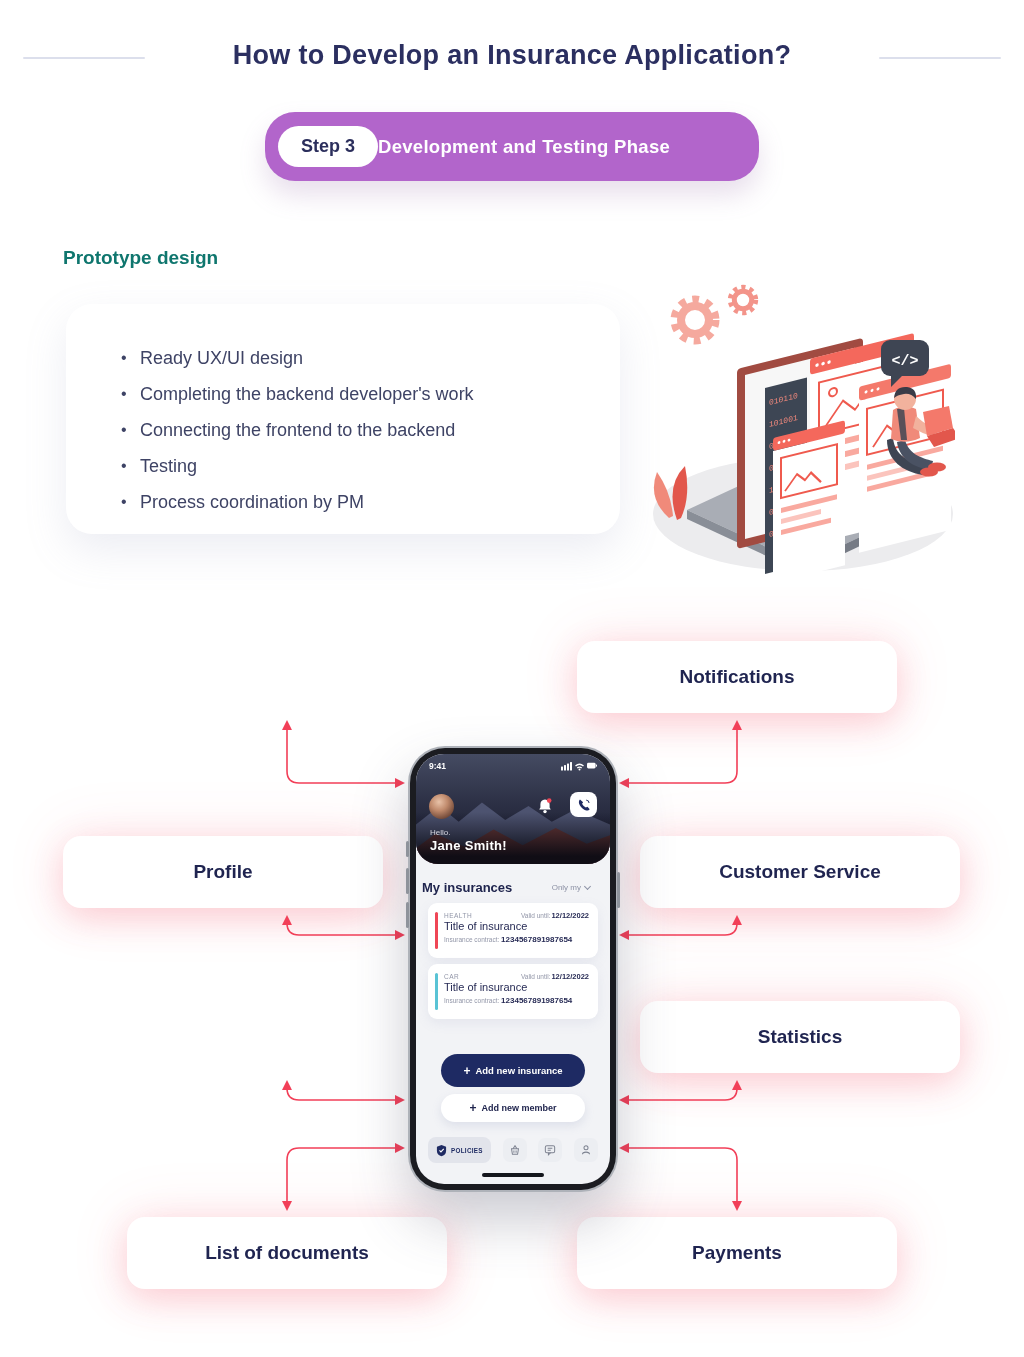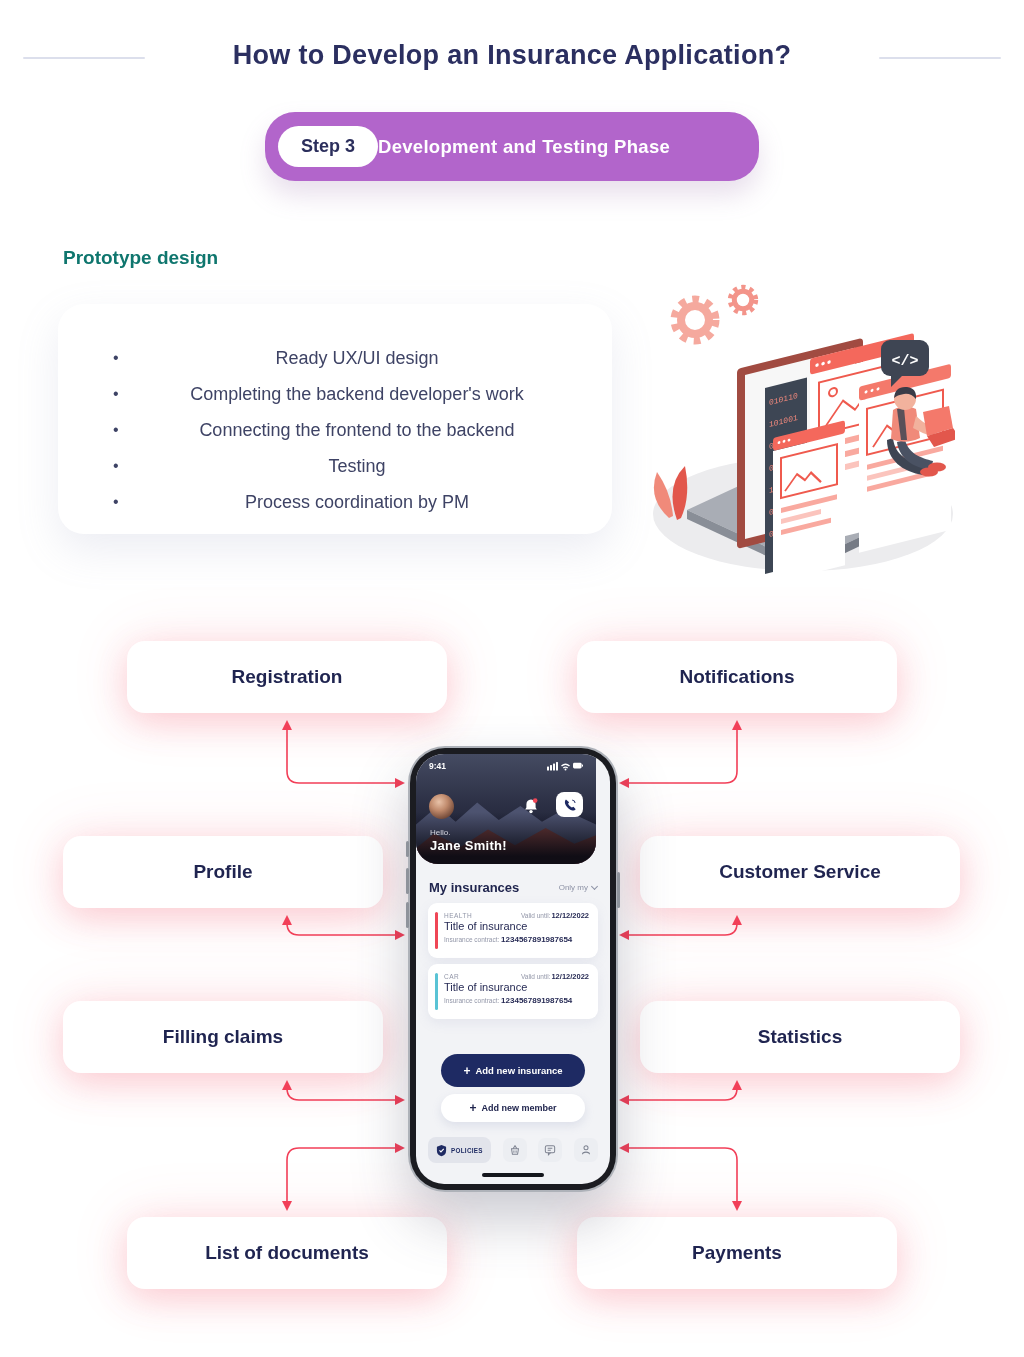--- a/index.html
+++ b/index.html
@@ -22,24 +22,23 @@
   }
   .step-pill {
     width:100px; height:41px; background:#fff; border-radius:23px;
     display:flex; align-items:center; justify-content:center;
     font-size:18px; font-weight:bold; color:#2b2e5c;
   }
   .step-label { font-size:18.5px; font-weight:bold; color:#ffffff; letter-spacing:.3px; }
   
   .proto-heading { position:absolute; left:63px; top:247px; font-size:19px; font-weight:bold; color:#0f766e; }
   .proto-card {
-    position:absolute; left:58px; top:304px; width:554px; height:230px;
+    position:absolute; left:66px; top:304px; width:554px; height:230px;
     background:#fff; border-radius:26px; box-shadow:0 16px 42px rgba(140,150,185,.17);
     padding:36px 30px 0 74px;
-    text-align:center;
   }
   .proto-card ul { list-style:none; }
   .proto-card li {
     position:relative; font-size:18px; color:#3e4365; line-height:36px; white-space:nowrap;
   }
   .proto-card li::before {
     content:"•"; position:absolute; left:-19px; color:#3e4365; font-size:16px;
   }
   
   .feature-box {
@@ -65,21 +64,21 @@
   }
   .phone-frame { width:100%; height:100%; background:#1b1c21; border-radius:35px; padding:6px; }
   .screen { position:relative; width:194px; height:430px; background:#f2f3f6; border-radius:28px; overflow:hidden; }
   .side-btn { position:absolute; width:3px; background:#8e939b; border-radius:2px; }
   .side-btn.l1 { left:-2px; top:95px; height:16px; }
   .side-btn.l2 { left:-2px; top:122px; height:26px; }
   .side-btn.l3 { left:-2px; top:156px; height:26px; }
   .side-btn.r1 { right:-2px; top:126px; height:36px; }
   
   .app-header {
-    position:absolute; left:0; top:0; width:180px; height:110px;
+    position:absolute; left:0; top:0; width:194px; height:110px;
     background:linear-gradient(180deg,#454b62 0%,#2c3045 45%,#14162a 100%);
     border-radius:0 0 22px 22px; overflow:hidden;
   }
   .ridge-back {
     position:absolute; left:0; top:22px; width:100%; height:88px; background:#4d5370;
     clip-path:polygon(0 55%,12% 34%,22% 52%,34% 30%,46% 50%,58% 34%,70% 52%,82% 38%,100% 55%,100% 100%,0 100%);
   }
   .ridge-front {
     position:absolute; left:0; top:38px; width:100%; height:72px; background:#6e3a38;
     clip-path:polygon(0 78%,10% 58%,25% 76%,40% 52%,55% 74%,72% 50%,88% 72%,100% 60%,100% 100%,0 100%);
@@ -96,21 +95,21 @@
     background:radial-gradient(circle at 40% 32%,#e8c2a8 0%,#c08a6c 38%,#6e4636 78%,#4a2c22 100%);
   }
   .bell { position:absolute; right:58px; top:44px; }
   .call-btn {
     position:absolute; right:13px; top:38px; width:27px; height:25px;
     background:#fff; border-radius:8px; display:flex; align-items:center; justify-content:center;
   }
   .greeting { position:absolute; left:14px; top:74px; font-size:8px; color:#d6d7e0; }
   .user-name { position:absolute; left:14px; top:84px; font-size:13px; font-weight:bold; color:#fff; letter-spacing:.3px; }
   
-  .sec-row { position:absolute; left:13px; top:126px; width:168px; display:flex; justify-content:space-between; align-items:center; }
+  .sec-row { position:absolute; left:6px; top:126px; width:168px; display:flex; justify-content:space-between; align-items:center; }
   .sec-title { font-size:13px; font-weight:bold; color:#20254e; }
   .filter { font-size:8px; color:#8d92a5; display:flex; align-items:center; }
   .chev { width:5px; height:5px; border-right:1.2px solid #8d92a5; border-bottom:1.2px solid #8d92a5;
           transform:rotate(45deg); display:inline-block; margin-left:4px; margin-bottom:2px; }
   .mini-card {
     position:absolute; left:12px; width:170px; height:55px; background:#fff; border-radius:9px;
     box-shadow:0 4px 12px rgba(140,150,185,.13); padding:8px 9px 0 16px;
   }
   .mini-card.c1 { top:149px; } .mini-card.c2 { top:210px; }
   .accent { position:absolute; left:7px; top:9px; bottom:9px; width:3px; border-radius:2px; }
@@ -271,25 +270,23 @@
       <path d="M737,722 L737,771 Q737,783 725,783 L621,783" marker-start="url(#arrow)" marker-end="url(#arrow)"></path>
       <path d="M287,917 L287,923 Q287,935 299,935 L403,935" marker-start="url(#arrow)" marker-end="url(#arrow)"></path>
       <path d="M737,917 L737,923 Q737,935 725,935 L621,935" marker-start="url(#arrow)" marker-end="url(#arrow)"></path>
       <path d="M287,1082 L287,1088 Q287,1100 299,1100 L403,1100" marker-start="url(#arrow)" marker-end="url(#arrow)"></path>
       <path d="M737,1082 L737,1088 Q737,1100 725,1100 L621,1100" marker-start="url(#arrow)" marker-end="url(#arrow)"></path>
       <path d="M403,1148 L299,1148 Q287,1148 287,1160 L287,1209" marker-start="url(#arrow)" marker-end="url(#arrow)"></path>
       <path d="M621,1148 L725,1148 Q737,1148 737,1160 L737,1209" marker-start="url(#arrow)" marker-end="url(#arrow)"></path>
     </g>
   </svg>
 
-  <div class="feature-box fb-registration">Registration</div>
   <div class="feature-box fb-notifications">Notifications</div>
   <div class="feature-box fb-profile">Profile</div>
   <div class="feature-box fb-customer-service">Customer Service</div>
-  <div class="feature-box fb-filling-claims">Filling claims</div>
   <div class="feature-box fb-statistics">Statistics</div>
   <div class="feature-box fb-list-of-documents">List of documents</div>
   <div class="feature-box fb-payments">Payments</div>
 
   <div class="phone">
     <div class="side-btn l1"></div>
     <div class="side-btn l2"></div>
     <div class="side-btn l3"></div>
     <div class="side-btn r1"></div>
     <div class="phone-frame">

